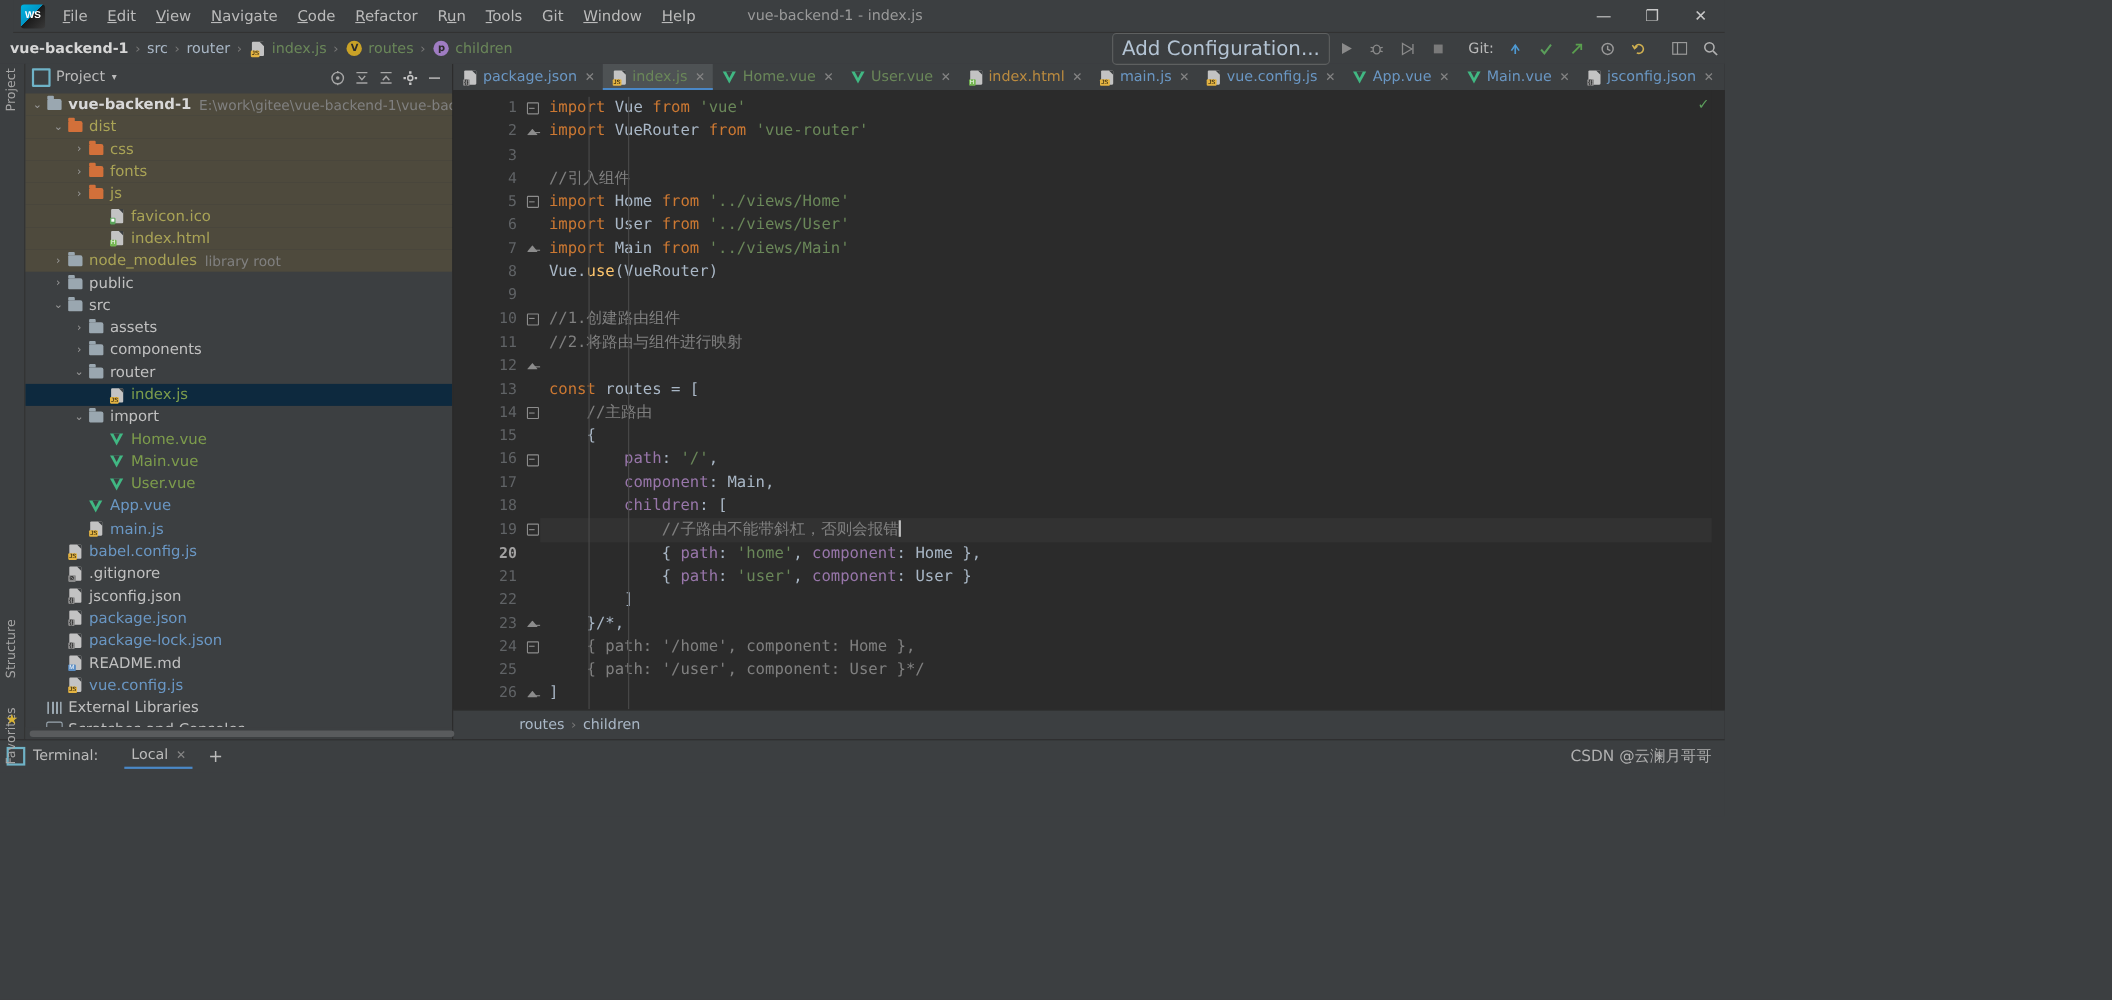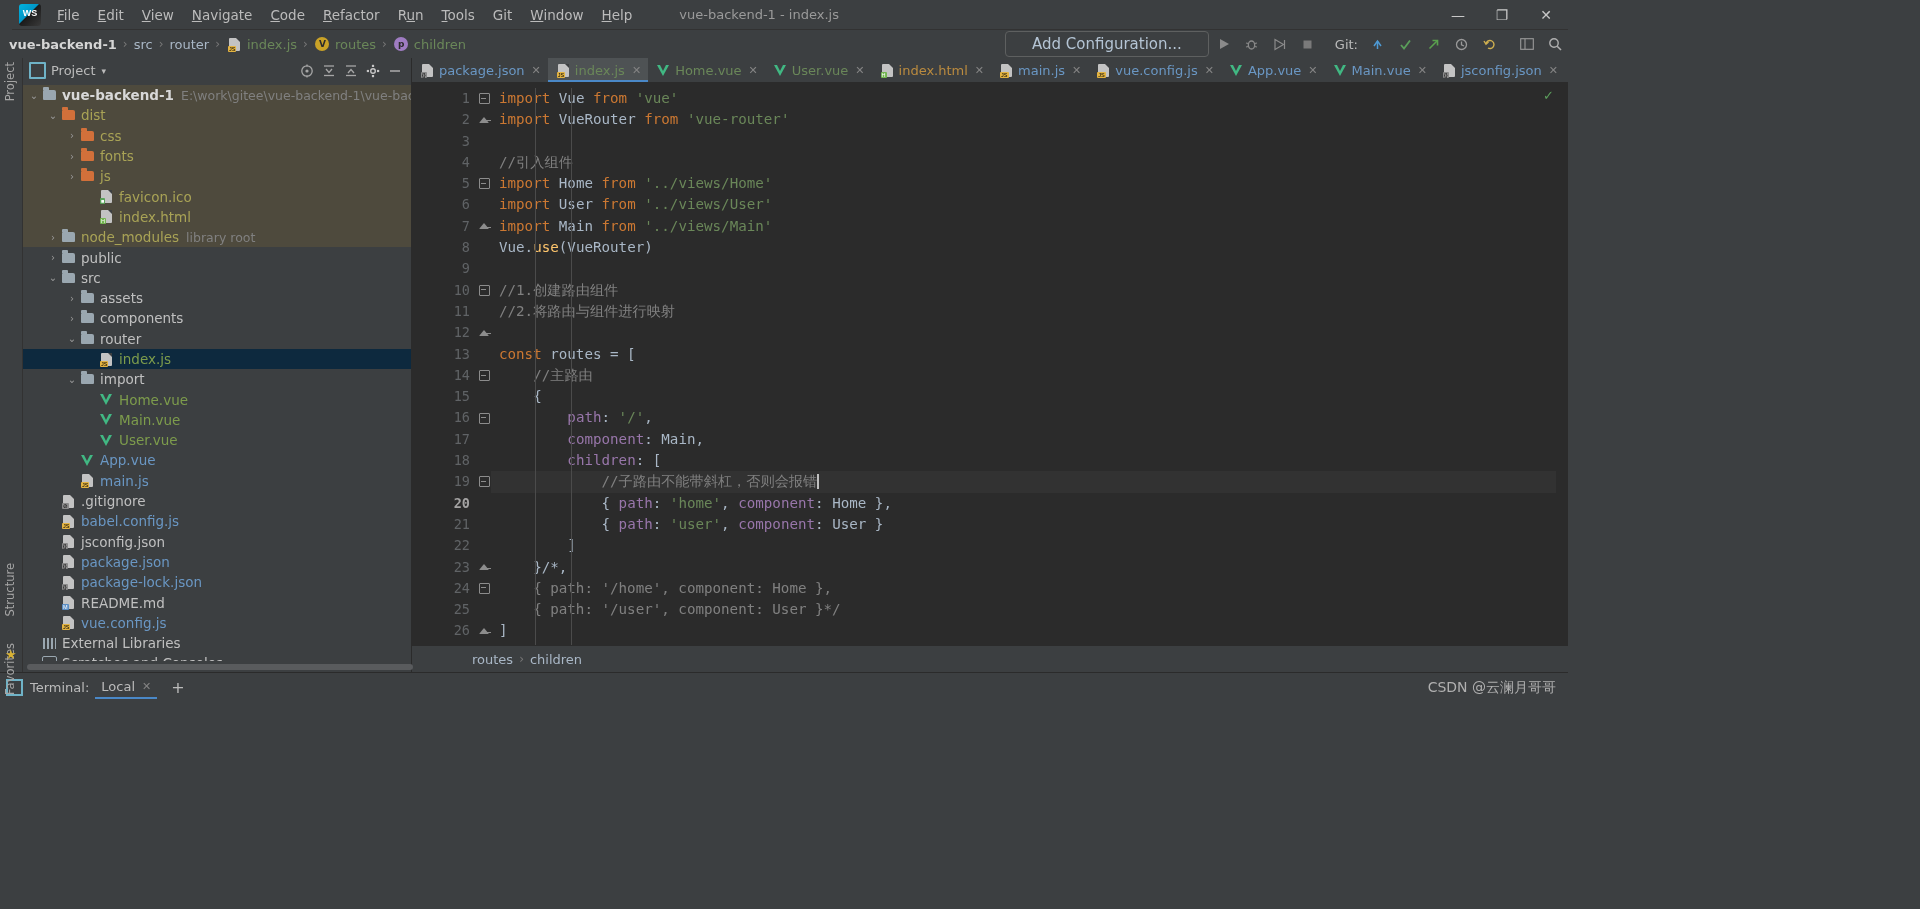--- a/index.html
+++ b/index.html
@@ -20,21 +20,21 @@
   .win-btns{margin-left:auto;display:flex;align-items:center;}
   .win-btn{width:44px;height:28px;display:flex;align-items:center;justify-content:center;color:#c8c8c8;font-size:14px;}
 
   
   .navbar{display:flex;align-items:center;height:28px;background:#3c3f41;padding-left:9px;position:relative;}
   .crumb{display:flex;align-items:center;font-size:13px;color:#a9b7c6;white-space:nowrap;}
   .crumb.bold{font-weight:bold;color:#d6d6d6;}
   .crumb.green{color:#6a8759;}
   .sep{margin:0 6px;color:#787878;font-size:12px;}
   .cfgbtn{margin-left:auto;display:flex;align-items:center;}
-  .addcfg{border:1px solid #5e6060;border-radius:4px;padding:3px 26px;font-size:15px;color:#b4c4d4;background:#3c3f41;}
+  .addcfg{border:1px solid #5e6060;border-radius:4px;padding:3px 8px;font-size:18px;color:#b4c4d4;background:#3c3f41;}
   .ticon{width:26px;height:24px;display:flex;align-items:center;justify-content:center;margin-left:2px;}
   .gitlbl{font-size:13px;color:#bbb;margin:0 4px 0 14px;}
 
   
   .bodywrap{display:flex;height:614px;}
   .leftstrip{width:22px;background:#3c3f41;position:relative;border-right:1px solid #323232;}
 
   
   .project{width:388px;background:#3c3f41;display:flex;flex-direction:column;border-right:1px solid #2b2b2b;}
   .ptoolbar{display:flex;align-items:center;height:25px;padding-left:6px;}
@@ -102,21 +102,21 @@
   .vscroll{position:absolute;right:0;top:0;bottom:0;width:12px;background:#2b2b2b;}
 
   .bottomcrumb{height:26px;background:#3c3f41;display:flex;align-items:center;padding-left:60px;border-top:1px solid #2b2b2b;}
   .bcrumb{font-size:13px;color:#a9b7c6;}
 
   
   .statusbar{height:29px;background:#3c3f41;display:flex;align-items:center;border-top:1px solid #2b2b2b;}
   .sb-left{display:flex;align-items:center;padding-left:6px;}
   .sq{width:13px;height:13px;border:2px solid #6fb3c7;margin-right:7px;}
   .sb-lbl{font-size:13px;color:#bbb;}
-  .localtab{display:flex;align-items:center;margin-left:6px;padding:3px 6px;border-bottom:2px solid #4a88c7;text-align:center;}
+  .localtab{display:flex;align-items:center;margin-left:24px;padding:3px 6px;border-bottom:2px solid #4a88c7;text-align:center;}
   .localtab .x{margin-left:7px;color:#848484;font-size:11px;}
   .plus{margin-left:14px;color:#bbb;font-size:16px;}
   .sb-right{margin-left:auto;padding-right:12px;display:flex;align-items:center;}
   .csdn{font-size:14px;color:#b0b0b0;}
   .fav-star{position:absolute;left:5px;bottom:10px;color:#d8b233;font-size:13px;}
 
   
   .strip-lbl{position:absolute;left:3px;font-size:11.5px;color:#a6a6a6;writing-mode:vertical-rl;transform:rotate(180deg);white-space:nowrap;}
 </style>
 </head>
@@ -446,33 +446,33 @@
               <span class="file">
                 <span class="badge js">JS</span>
               </span>
             </span>
             <span class="lbl blu">main.js</span>
           </div>
           <div class="row" style="padding-left: 23px;">
             <span class="arrow"></span>
             <span class="ico">
               <span class="file">
+                <span class="badge js">JS</span>
+              </span>
+            </span>
+            <span class="lbl blu">babel.config.js</span>
+          </div>
+          <div class="row" style="padding-left: 23px;">
+            <span class="arrow"></span>
+            <span class="ico">
+              <span class="file">
                 <span class="badge" style="background:#8a8a8a;">⊘</span>
               </span>
             </span>
             <span class="lbl wht">.gitignore</span>
-          </div>
-          <div class="row" style="padding-left: 23px;">
-            <span class="arrow"></span>
-            <span class="ico">
-              <span class="file">
-                <span class="badge js">JS</span>
-              </span>
-            </span>
-            <span class="lbl blu">babel.config.js</span>
           </div>
           <div class="row" style="padding-left: 23px;">
             <span class="arrow"></span>
             <span class="ico">
               <span class="file">
                 <span class="badge j">{}</span>
               </span>
             </span>
             <span class="lbl wht">jsconfig.json</span>
           </div>

